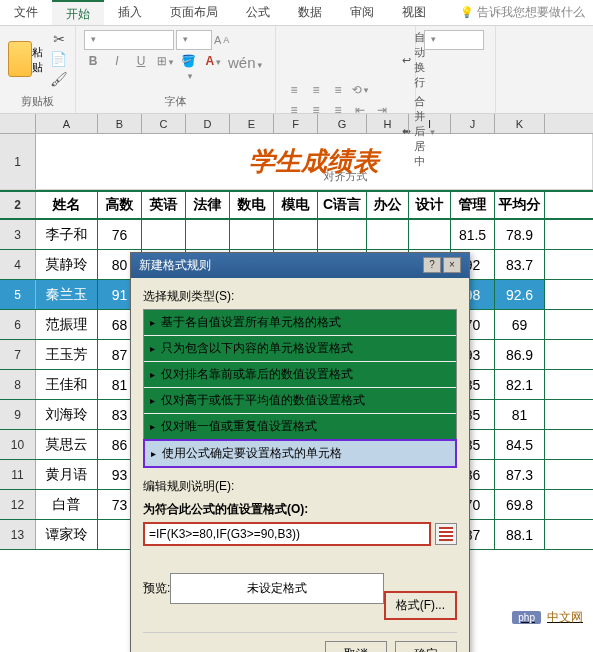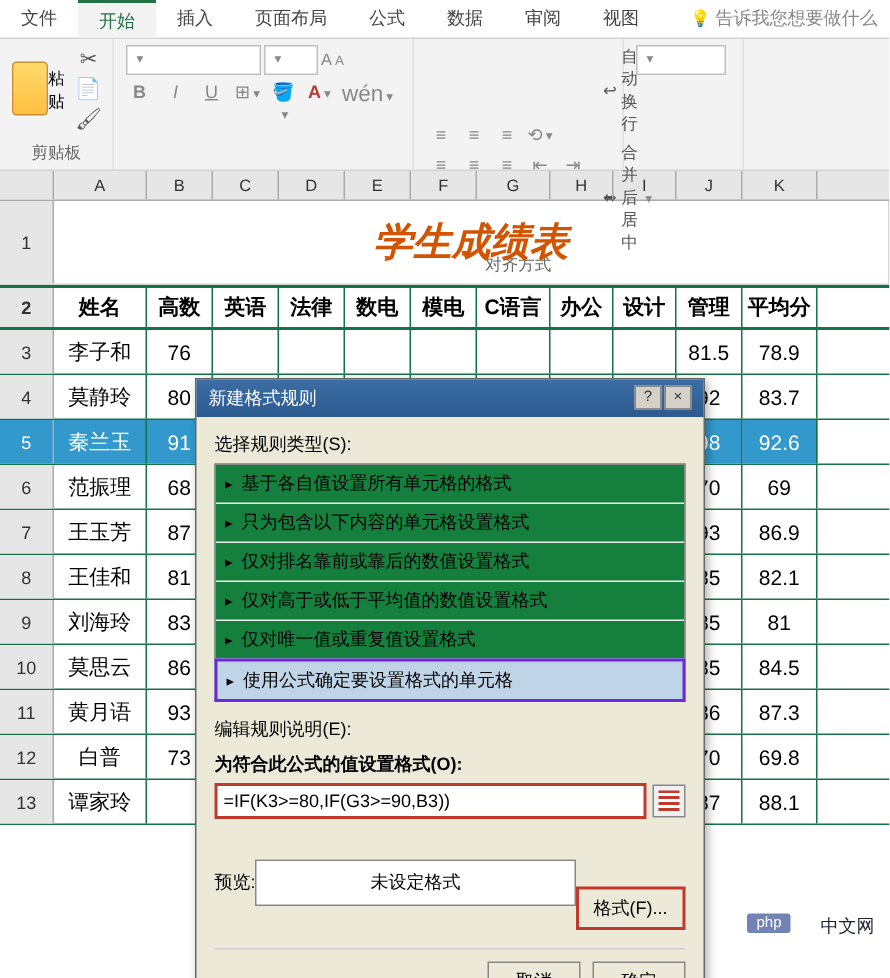--- a/index.html
+++ b/index.html
@@ -77,23 +77,23 @@
     .formula-box { flex: 1; border: 2px solid #c0392b; padding: 3px 4px; background: #fff; font-size: 12px; }
     .ref-btn { width: 22px; height: 22px; border: 1px solid #888; background: #f0f0f0; display: flex; align-items: center; justify-content: center; }
     .ref-icon { width: 14px; height: 14px; background: repeating-linear-gradient(0deg,#c0392b,#c0392b 2px,#fff 2px,#fff 4px); }
     .preview-row { display: flex; align-items: center; margin-bottom: 12px; }
     .preview-label { font-size: 12px; }
     .preview-box { flex: 1; border: 1px solid #888; background: #fff; padding: 6px; text-align: center; font-size: 12px; }
     .fmt-btn { border: 2px solid #c0392b; padding: 4px 10px; background: #ece9d8; font-size: 12px; margin-top: 35px; }
     .dlg-buttons { display: flex; justify-content: flex-end; gap: 8px; padding-top: 8px; border-top: 1px solid #ccc; }
     .dlg-btn { border: 1px solid #888; padding: 4px 18px; background: #ece9d8; font-size: 12px; }
     
-    .watermark { position: absolute; right: 10px; bottom: 26px; opacity: 0.95; display: flex; align-items: flex-start; gap: 20px; }
+    .watermark { position: absolute; right: 10px; bottom: 26px; opacity: 0.95; display: flex; align-items: center; gap: 6px; text-decoration: underline; }
     .wm-badge { background: #6b7db3; color: #fff; font-size: 10px; padding: 1px 6px; border-radius: 2px; }
-    .wm-text { color: #0f172a; font-size: 12px; }
+    .wm-text { color: #a16207; font-size: 12px; }
   </style>
 </head>
 <body>
 
 <div class="tabs">
   <div class="tab">文件</div>
   <div class="tab active">开始</div>
   <div class="tab">插入</div>
   <div class="tab">页面布局</div>
   <div class="tab">公式</div>
@@ -130,20 +130,21 @@
     </div>
     <div class="font-row2">
       <div class="font-btn"><b>B</b></div>
       <div class="font-btn"><i>I</i></div>
       <div class="font-btn"><u>U</u></div>
       <div class="font-btn dropdown-arrow">⊞</div>
       <div class="font-btn dropdown-arrow">🪣</div>
       <div class="font-btn dropdown-arrow" style="color:#c0392b"><b>A</b></div>
       <div class="font-btn dropdown-arrow" style="font-size:15px">wén</div>
     </div>
+    <div class="ribbon-group-label">字体</div>
   </div>
   <div class="ribbon-group align-group">
     <div style="display:flex;align-items:center">
       <div>
         <div class="align-row">
           <div class="align-btn">≡</div>
           <div class="align-btn">≡</div>
           <div class="align-btn">≡</div>
           <div class="align-btn dropdown-arrow">⟲</div>
         </div>

